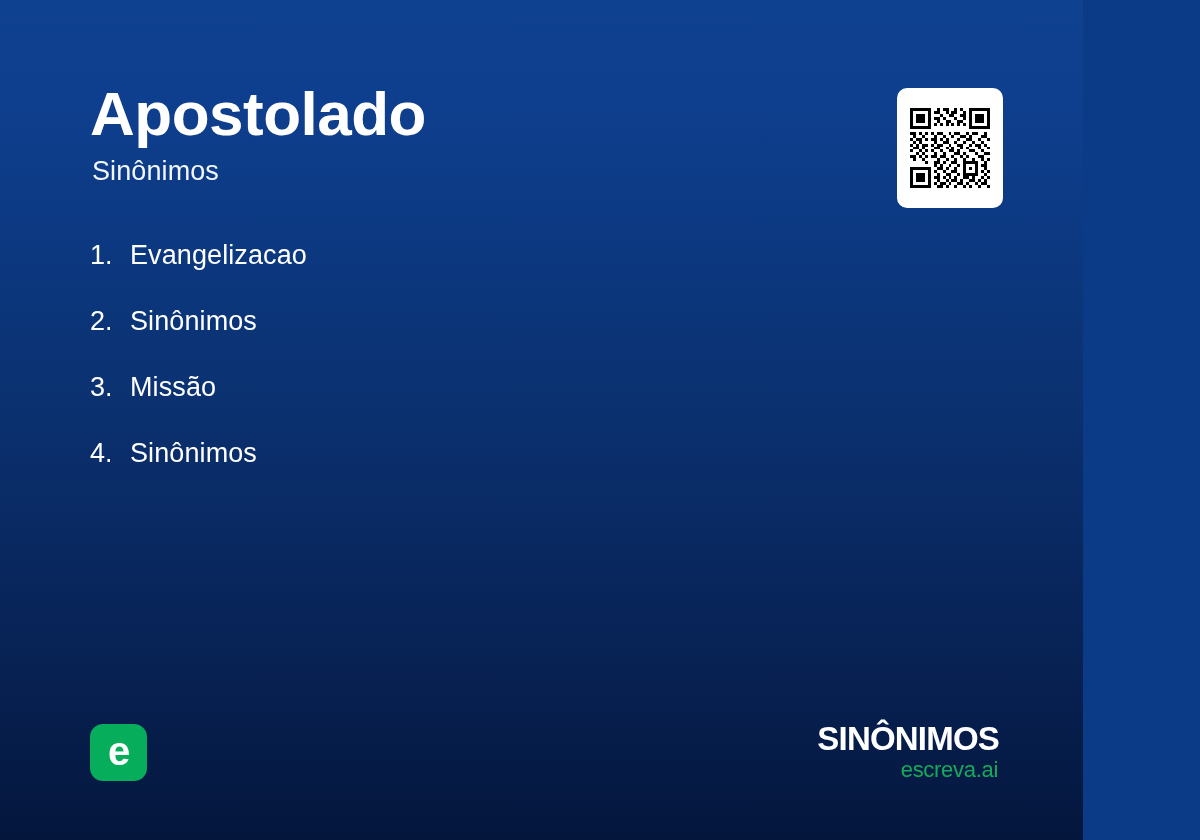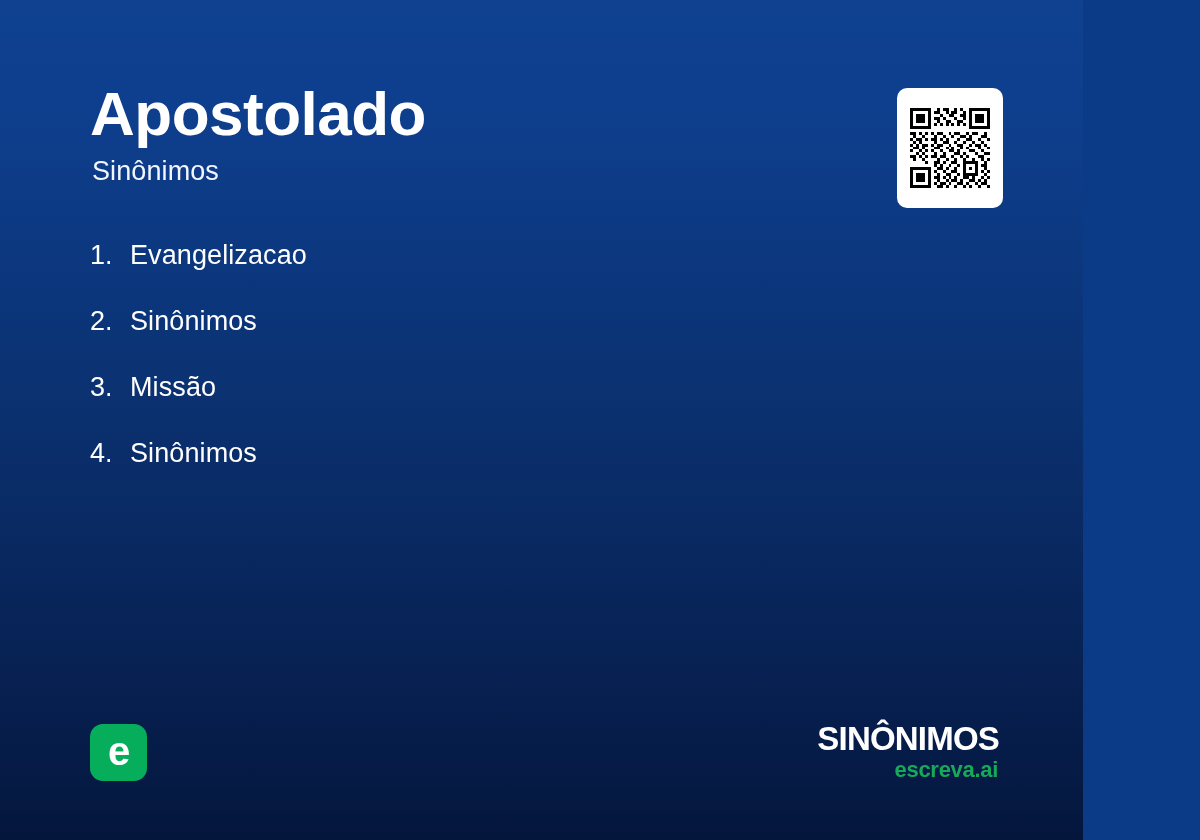--- a/index.html
+++ b/index.html
@@ -141,21 +141,21 @@
   #footer-logo-primary {
     font-size: 33px;
     font-weight: 800;
     letter-spacing: -0.8px;
     color: #ffffff;
     line-height: 1;
     display: block;
   }
   #footer-logo-secondary {
     font-size: 22px;
-    font-weight: 700;
+    font-weight: 400;
     letter-spacing: -0.3px;
     color: #17a95a;
     line-height: 1;
     display: block;
     margin-top: 4px;
     margin-right: 1px;
   }
 </style>
 </head>
 <body>

